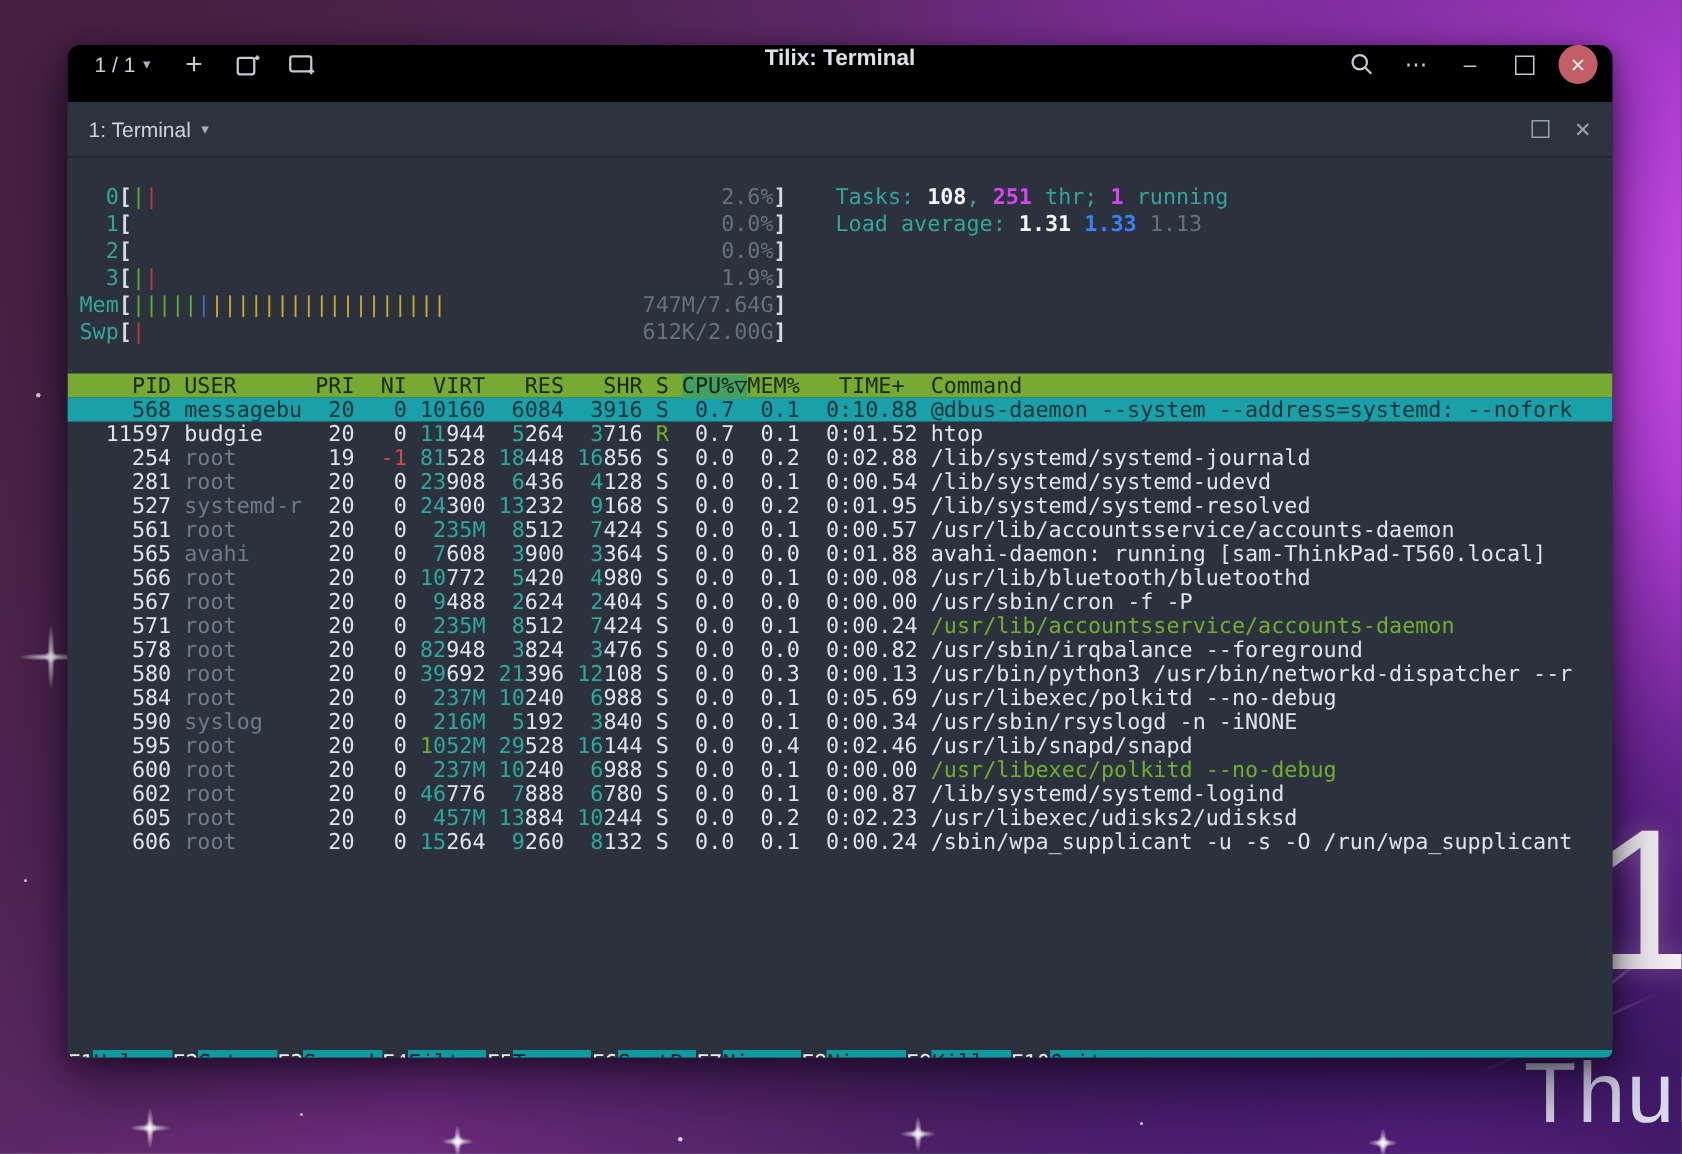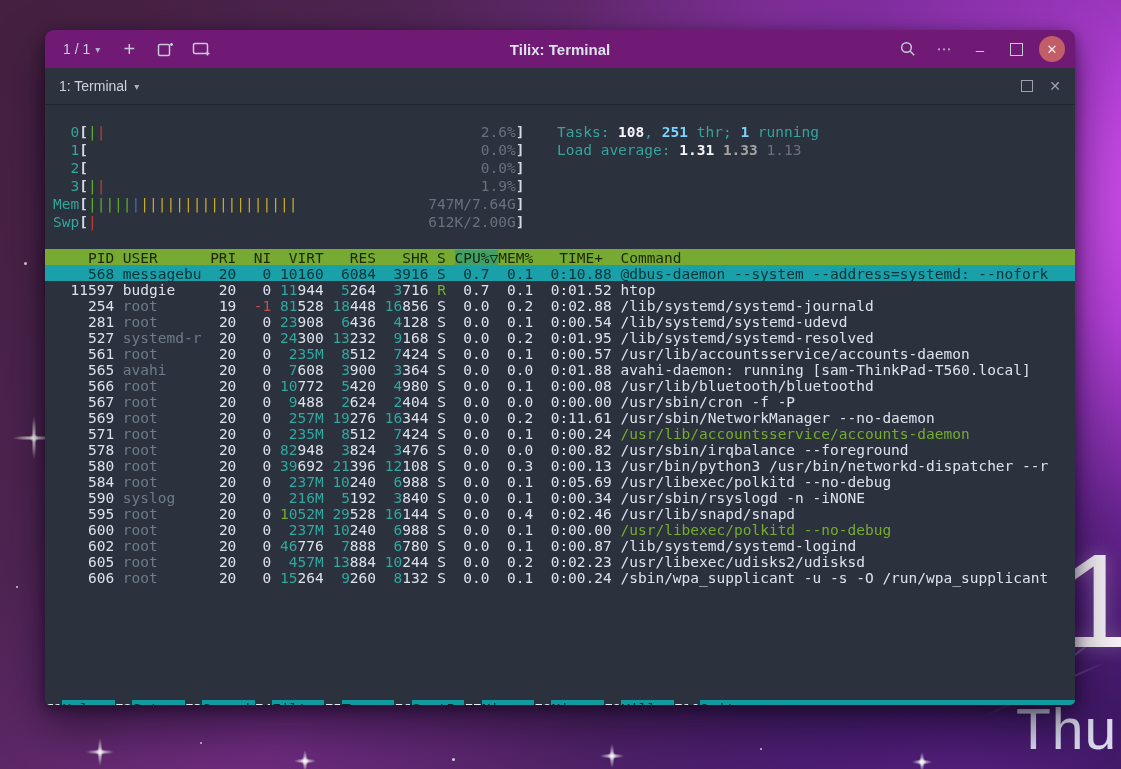--- a/index.html
+++ b/index.html
@@ -24,21 +24,21 @@
   .streak{position:absolute;height:2px;background:linear-gradient(90deg,transparent,rgba(255,210,255,.45),transparent)}
   .wp-number{position:absolute;left:1060px;top:534px;font-size:134px;color:#f5f0f5;line-height:1;
     text-shadow:0 0 18px rgba(255,255,255,.25)}
   .wp-day{position:absolute;left:1016px;top:696px;font-size:57px;color:rgba(227,230,244,.95);
     font-weight:300;letter-spacing:1px;white-space:nowrap}
   
   .window{position:absolute;left:45px;top:30px;width:1030px;height:675px;
     border-radius:9px 9px 5px 5px;overflow:hidden;
     box-shadow:0 20px 45px rgba(8,4,18,.55), 0 4px 14px rgba(8,4,18,.45);
     background:#2b313d}
-  .titlebar{height:38px;background:#701a75;display:flex;align-items:center;padding:0 10px;position:relative}
+  .titlebar{height:38px;background:#000000;display:flex;align-items:flex-start;padding:0 10px;position:relative}
   .tb-left{display:flex;align-items:center;gap:6px;color:#c8cfda;font-size:14px}
   .session-indicator{display:flex;align-items:center;gap:5px;padding:3px 8px;border-radius:4px;cursor:default}
   .caret{font-size:10px;color:#aab2c0}
   .tb-btn{color:#c3cad6;width:30px;height:26px;display:flex;align-items:center;justify-content:center;
     border-radius:4px;font-size:17px}
   .tb-title{position:absolute;left:0;right:0;text-align:center;color:#dde2ea;font-weight:bold;font-size:15px;pointer-events:none}
   .tb-right{margin-left:auto;display:flex;align-items:center;gap:10px;z-index:2}
   .win-ctl{width:26px;height:26px;display:flex;align-items:center;justify-content:center;color:#c3cad6;font-size:15px}
   .maxbox{width:11px;height:11px;border:1.5px solid #c3cad6}
   .closebtn{width:26px;height:26px;border-radius:50%;background:#c25e68;display:flex;align-items:center;justify-content:center;
@@ -72,22 +72,22 @@
   .fl{background:#0f9a9f;color:#07242a}
   .fl.grow{flex:1}
   
   .s-d{color:#dce3ee}
   .s-g{color:#6f7a8a}
   .s-t{color:#2fa8a0}
   .s-n{color:#74ad2f}
   .s-r{color:#cd4b4a}
   .s-c{color:#35a49a}
   .s-wb{color:#f4f6fa;font-weight:bold}
-  .s-cb{color:#a3a3a3;font-weight:bold}
-  .s-gb{color:#7dd3fc;font-weight:bold}
+  .s-cb{color:#3b82f6;font-weight:bold}
+  .s-gb{color:#d946ef;font-weight:bold}
   .s-dim{color:#68727f}
   .s-h{color:#1d2708}
   .s-hs{background:#43a065;color:#0e2413}
   .s-cur{color:#07333a}
   .b-g{color:#5fae2c}.b-r{color:#c43c35}.b-y{color:#c9ab25}.b-b{color:#3e6fc1}
   svg{display:block}
 </style>
 </head>
 <body>
 
@@ -208,21 +208,20 @@
         <div class="trow header"><span class="s-h">    PID USER      PRI  NI  VIRT   RES   SHR S </span><span class="s-hs">CPU%▽</span><span class="s-h">MEM%   TIME+  Command</span></div>
         <div class="trow cursor"><span class="s-cur">    568 messagebu  20   0 10160  6084  3916 S  0.7  0.1  0:10.88 @dbus-daemon --system --address=systemd: --nofork</span></div>
         <div class="trow proc"><span class="s-d">  11597 budgie     20   0 </span><span class="s-t">11</span><span class="s-d">944  </span><span class="s-t">5</span><span class="s-d">264  </span><span class="s-t">3</span><span class="s-d">716 </span><span class="s-n">R</span><span class="s-d">  0.7  0.1  0:01.52 htop</span></div>
         <div class="trow proc"><span class="s-d">    254 </span><span class="s-g">root     </span><span class="s-d">  19  </span><span class="s-r">-1</span><span class="s-d"> </span><span class="s-t">81</span><span class="s-d">528 </span><span class="s-t">18</span><span class="s-d">448 </span><span class="s-t">16</span><span class="s-d">856 S  0.0  0.2  0:02.88 /lib/systemd/systemd-journald</span></div>
         <div class="trow proc"><span class="s-d">    281 </span><span class="s-g">root     </span><span class="s-d">  20   0 </span><span class="s-t">23</span><span class="s-d">908  </span><span class="s-t">6</span><span class="s-d">436  </span><span class="s-t">4</span><span class="s-d">128 S  0.0  0.1  0:00.54 /lib/systemd/systemd-udevd</span></div>
         <div class="trow proc"><span class="s-d">    527 </span><span class="s-g">systemd-r</span><span class="s-d">  20   0 </span><span class="s-t">24</span><span class="s-d">300 </span><span class="s-t">13</span><span class="s-d">232  </span><span class="s-t">9</span><span class="s-d">168 S  0.0  0.2  0:01.95 /lib/systemd/systemd-resolved</span></div>
         <div class="trow proc"><span class="s-d">    561 </span><span class="s-g">root     </span><span class="s-d">  20   0  </span><span class="s-t">235M</span><span class="s-d">  </span><span class="s-t">8</span><span class="s-d">512  </span><span class="s-t">7</span><span class="s-d">424 S  0.0  0.1  0:00.57 /usr/lib/accountsservice/accounts-daemon</span></div>
         <div class="trow proc"><span class="s-d">    565 </span><span class="s-g">avahi    </span><span class="s-d">  20   0  </span><span class="s-t">7</span><span class="s-d">608  </span><span class="s-t">3</span><span class="s-d">900  </span><span class="s-t">3</span><span class="s-d">364 S  0.0  0.0  0:01.88 avahi-daemon: running [sam-ThinkPad-T560.local]</span></div>
         <div class="trow proc"><span class="s-d">    566 </span><span class="s-g">root     </span><span class="s-d">  20   0 </span><span class="s-t">10</span><span class="s-d">772  </span><span class="s-t">5</span><span class="s-d">420  </span><span class="s-t">4</span><span class="s-d">980 S  0.0  0.1  0:00.08 /usr/lib/bluetooth/bluetoothd</span></div>
         <div class="trow proc"><span class="s-d">    567 </span><span class="s-g">root     </span><span class="s-d">  20   0  </span><span class="s-t">9</span><span class="s-d">488  </span><span class="s-t">2</span><span class="s-d">624  </span><span class="s-t">2</span><span class="s-d">404 S  0.0  0.0  0:00.00 /usr/sbin/cron -f -P</span></div>
-        <div class="trow proc"><span class="s-d">    569 </span><span class="s-g">root     </span><span class="s-d">  20   0  </span><span class="s-t">257M</span><span class="s-d"> </span><span class="s-t">19</span><span class="s-d">276 </span><span class="s-t">16</span><span class="s-d">344 S  0.0  0.2  0:11.61 /usr/sbin/NetworkManager --no-daemon</span></div>
         <div class="trow proc"><span class="s-d">    571 </span><span class="s-g">root     </span><span class="s-d">  20   0  </span><span class="s-t">235M</span><span class="s-d">  </span><span class="s-t">8</span><span class="s-d">512  </span><span class="s-t">7</span><span class="s-d">424 S  0.0  0.1  0:00.24 </span><span class="s-n">/usr/lib/accountsservice/accounts-daemon</span></div>
         <div class="trow proc"><span class="s-d">    578 </span><span class="s-g">root     </span><span class="s-d">  20   0 </span><span class="s-t">82</span><span class="s-d">948  </span><span class="s-t">3</span><span class="s-d">824  </span><span class="s-t">3</span><span class="s-d">476 S  0.0  0.0  0:00.82 /usr/sbin/irqbalance --foreground</span></div>
         <div class="trow proc"><span class="s-d">    580 </span><span class="s-g">root     </span><span class="s-d">  20   0 </span><span class="s-t">39</span><span class="s-d">692 </span><span class="s-t">21</span><span class="s-d">396 </span><span class="s-t">12</span><span class="s-d">108 S  0.0  0.3  0:00.13 /usr/bin/python3 /usr/bin/networkd-dispatcher --r</span></div>
         <div class="trow proc"><span class="s-d">    584 </span><span class="s-g">root     </span><span class="s-d">  20   0  </span><span class="s-t">237M</span><span class="s-d"> </span><span class="s-t">10</span><span class="s-d">240  </span><span class="s-t">6</span><span class="s-d">988 S  0.0  0.1  0:05.69 /usr/libexec/polkitd --no-debug</span></div>
         <div class="trow proc"><span class="s-d">    590 </span><span class="s-g">syslog   </span><span class="s-d">  20   0  </span><span class="s-t">216M</span><span class="s-d">  </span><span class="s-t">5</span><span class="s-d">192  </span><span class="s-t">3</span><span class="s-d">840 S  0.0  0.1  0:00.34 /usr/sbin/rsyslogd -n -iNONE</span></div>
         <div class="trow proc"><span class="s-d">    595 </span><span class="s-g">root     </span><span class="s-d">  20   0 </span><span class="s-n">1</span><span class="s-t">052M</span><span class="s-d"> </span><span class="s-t">29</span><span class="s-d">528 </span><span class="s-t">16</span><span class="s-d">144 S  0.0  0.4  0:02.46 /usr/lib/snapd/snapd</span></div>
         <div class="trow proc"><span class="s-d">    600 </span><span class="s-g">root     </span><span class="s-d">  20   0  </span><span class="s-t">237M</span><span class="s-d"> </span><span class="s-t">10</span><span class="s-d">240  </span><span class="s-t">6</span><span class="s-d">988 S  0.0  0.1  0:00.00 </span><span class="s-n">/usr/libexec/polkitd --no-debug</span></div>
         <div class="trow proc"><span class="s-d">    602 </span><span class="s-g">root     </span><span class="s-d">  20   0 </span><span class="s-t">46</span><span class="s-d">776  </span><span class="s-t">7</span><span class="s-d">888  </span><span class="s-t">6</span><span class="s-d">780 S  0.0  0.1  0:00.87 /lib/systemd/systemd-logind</span></div>
         <div class="trow proc"><span class="s-d">    605 </span><span class="s-g">root     </span><span class="s-d">  20   0  </span><span class="s-t">457M</span><span class="s-d"> </span><span class="s-t">13</span><span class="s-d">884 </span><span class="s-t">10</span><span class="s-d">244 S  0.0  0.2  0:02.23 /usr/libexec/udisks2/udisksd</span></div>
         <div class="trow proc"><span class="s-d">    606 </span><span class="s-g">root     </span><span class="s-d">  20   0 </span><span class="s-t">15</span><span class="s-d">264  </span><span class="s-t">9</span><span class="s-d">260  </span><span class="s-t">8</span><span class="s-d">132 S  0.0  0.1  0:00.24 /sbin/wpa_supplicant -u -s -O /run/wpa_supplicant</span></div>

